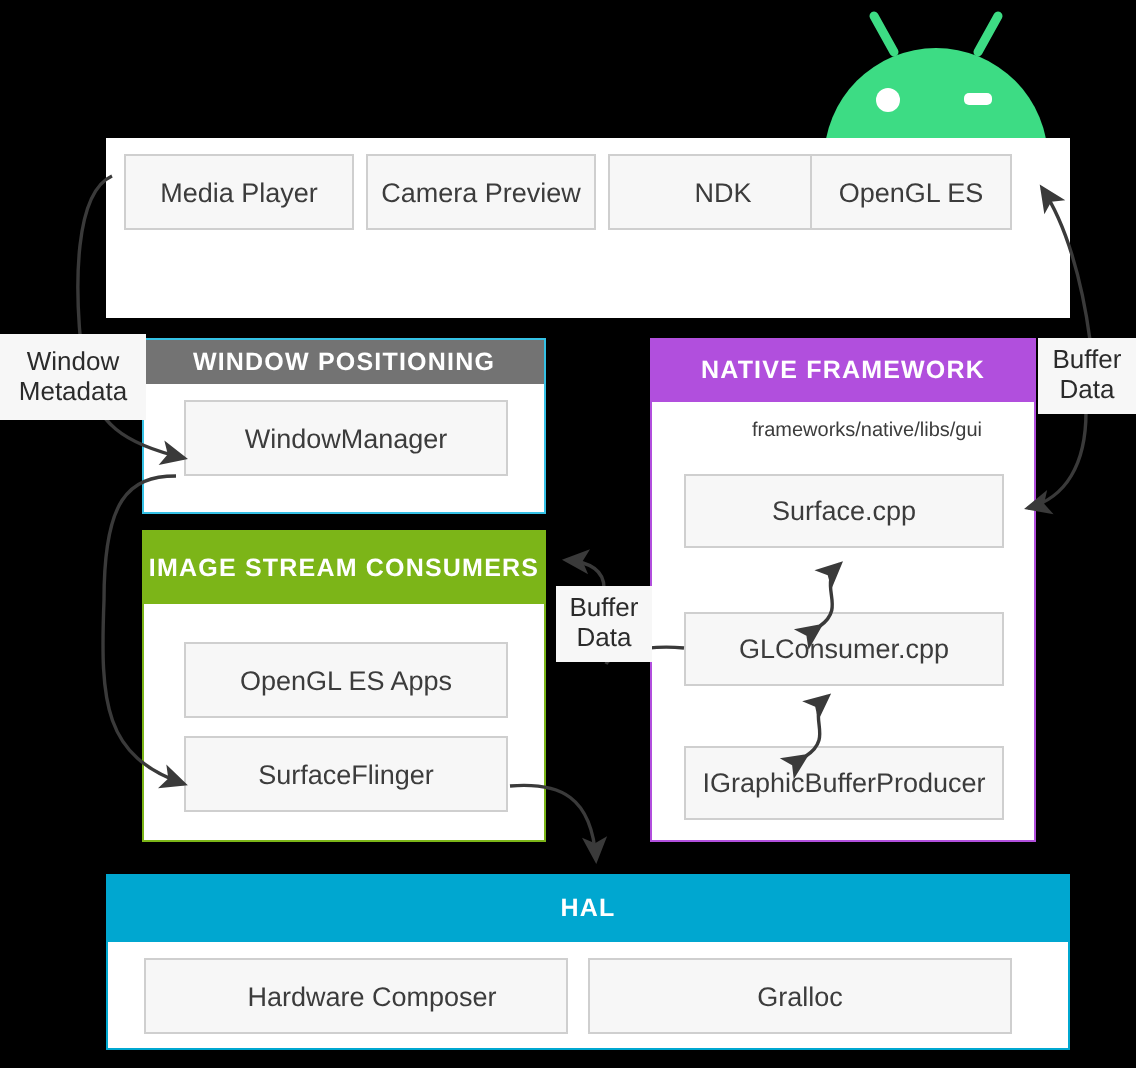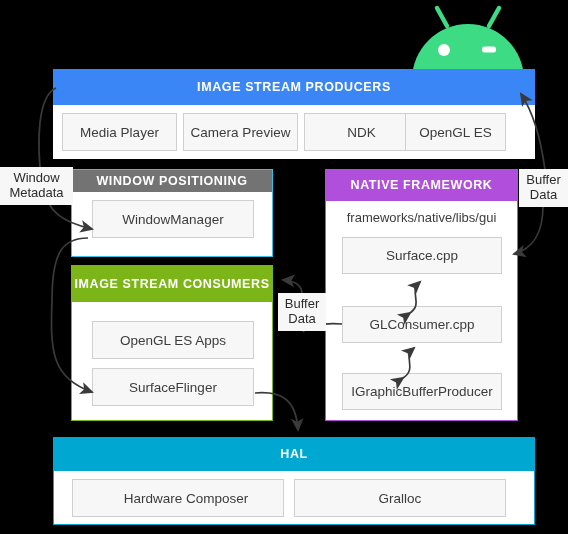--- a/index.html
+++ b/index.html
@@ -54,21 +54,22 @@
     align-items: center;
     justify-content: center;
     box-sizing: border-box;
     text-align: center;
   }
   .subpath {
     position: absolute;
     width: 100%;
     text-align: center;
     color: #3c3c3c;
-    font-size: 13px;
+    font-size: 10px;
+    padding-left: 12px;
   }
   .tag {
     position: absolute;
     background: #f7f7f7;
     color: #2b2b2b;
     font-size: 13px;
     line-height: 1.12;
     text-align: center;
     display: flex;
     flex-direction: column;
@@ -120,21 +121,20 @@
 
       <path d="M255,393 C280,391 296,398 298,430" marker-end="url(#ah)"></path>
 
       <path d="M410,313 C424,303 408,293 420,282" marker-start="url(#ah)" marker-end="url(#ah)"></path>
 
       <path d="M403,378 C418,368 402,358 414,348" marker-start="url(#ah)" marker-end="url(#ah)"></path>
     </g>
   </svg>
 
   <div class="panel" style="left:53px; top:69px; width:482px; height:90px;">
-    <div class="panel-head" style="background:#3b86f7; height:36px;">IMAGE STREAM PRODUCERS</div>
     <div class="panel-body" style="height:54px;">
       <div class="chip" style="left:9px; top:8px; width:115px; height:38px;">Media Player</div>
       <div class="chip" style="left:130px; top:8px; width:115px; height:38px;">Camera Preview</div>
       <div class="chip" style="left:251px; top:8px; width:115px; height:38px;text-align:right;">NDK</div>
       <div class="chip" style="left:352px; top:8px; width:101px; height:38px;">OpenGL ES</div>
     </div>
   </div>
 
   <div class="panel" style="left:71px; top:169px; width:202px; height:88px; border:1px solid #35c1e5;">
     <div class="panel-head" style="background:#737373; height:22px;">WINDOW POSITIONING</div>
@@ -162,21 +162,21 @@
   </div>
 
   <div class="panel" style="left:53px; top:437px; width:482px; height:88px; border:1px solid #00a7d0;">
     <div class="panel-head" style="background:#00a7d0; height:33px;">HAL</div>
     <div class="panel-body" style="height:53px;">
       <div class="chip" style="left:18px; top:8px; width:212px; height:38px;padding-left:16px;">Hardware Composer</div>
       <div class="chip" style="left:240px; top:8px; width:212px; height:38px;">Gralloc</div>
     </div>
   </div>
 
-  <div class="tag" style="left:0px; top:167px; width:73px; height:38px;">
+  <div class="tag" style="left:0px; top:167px; width:73px; height:43px;">
     <span>Window</span>
     <span>Metadata</span>
   </div>
 
   <div class="tag" style="left:519px; top:169px; width:49px; height:38px;">
     <span>Buffer</span>
     <span>Data</span>
   </div>
 
   <div class="tag" style="left:278px; top:293px; width:48px; height:38px;">

